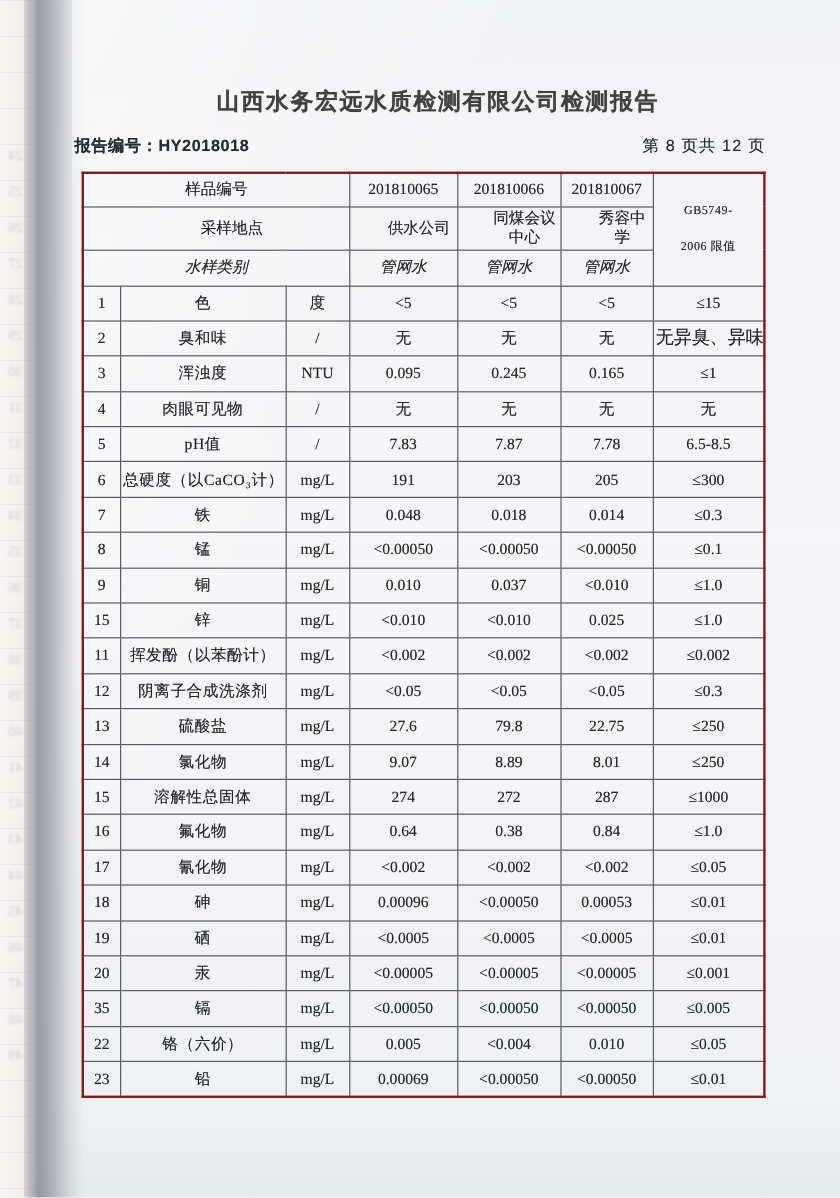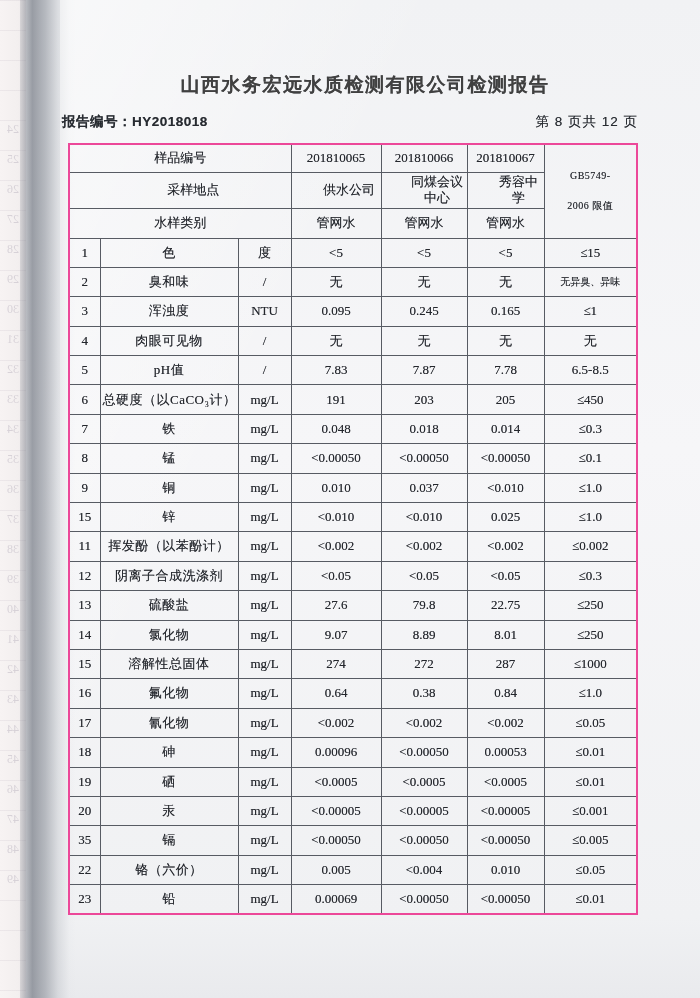--- a/index.html
+++ b/index.html
@@ -88,32 +88,32 @@
   table.report td {
     border: 1px solid #575b63;
     text-align: center;
     vertical-align: middle;
     padding: 1px 2px;
     line-height: 1.25;
     text-shadow: 0 0 0.5px rgba(36,39,45,0.55);
     overflow: hidden;
     white-space: nowrap;
   }
-  table.report { border: 2px solid #ec4899; }
+  table.report { border: 2px solid #7f1d1d; }
   tr.h1 td { height: 28px; }
   tr.h2 td { height: 36px; white-space: normal; line-height: 1.2; padding-left: 28px; }
-  tr.h3 td { height: 30px; }
+  tr.h3 td { height: 30px; font-style: italic; }
   tr.drow td { height: 29.4px; }
   td.name-cell { text-align: left; padding-left: 8px; letter-spacing: 0.5px; }
   td.limit-head {
     font-size: 10px;
     letter-spacing: 0.5px;
   }
   td.limit-head .l1 { margin-bottom: 17px; }
-  td.small-limit { font-size: 10px; }
+  td.small-limit { font-size: 15px; }
   .num-font { font-family: "Liberation Serif", serif; }
 </style>
 </head>
 <body>
 
 <div class="under-page">
   <div id="ghost-container">
       <span class="ghost-num" style="top: 122px;">24</span>
       <span class="ghost-num" style="top: 152px;">25</span>
       <span class="ghost-num" style="top: 182px;">26</span>
@@ -235,21 +235,21 @@
         <td class="num-font">7.78</td>
         <td class="num-font">6.5-8.5</td>
       </tr>
       <tr class="drow">
         <td class="num-font">6</td>
         <td class="name-cell">总硬度（以CaCO₃计）</td>
         <td>mg/L</td>
         <td class="num-font">191</td>
         <td class="num-font">203</td>
         <td class="num-font">205</td>
-        <td class="num-font">≤450</td>
+        <td class="num-font">≤300</td>
       </tr>
       <tr class="drow">
         <td class="num-font">7</td>
         <td class="name-cell">铁</td>
         <td>mg/L</td>
         <td class="num-font">0.048</td>
         <td class="num-font">0.018</td>
         <td class="num-font">0.014</td>
         <td class="num-font">≤0.3</td>
       </tr>

